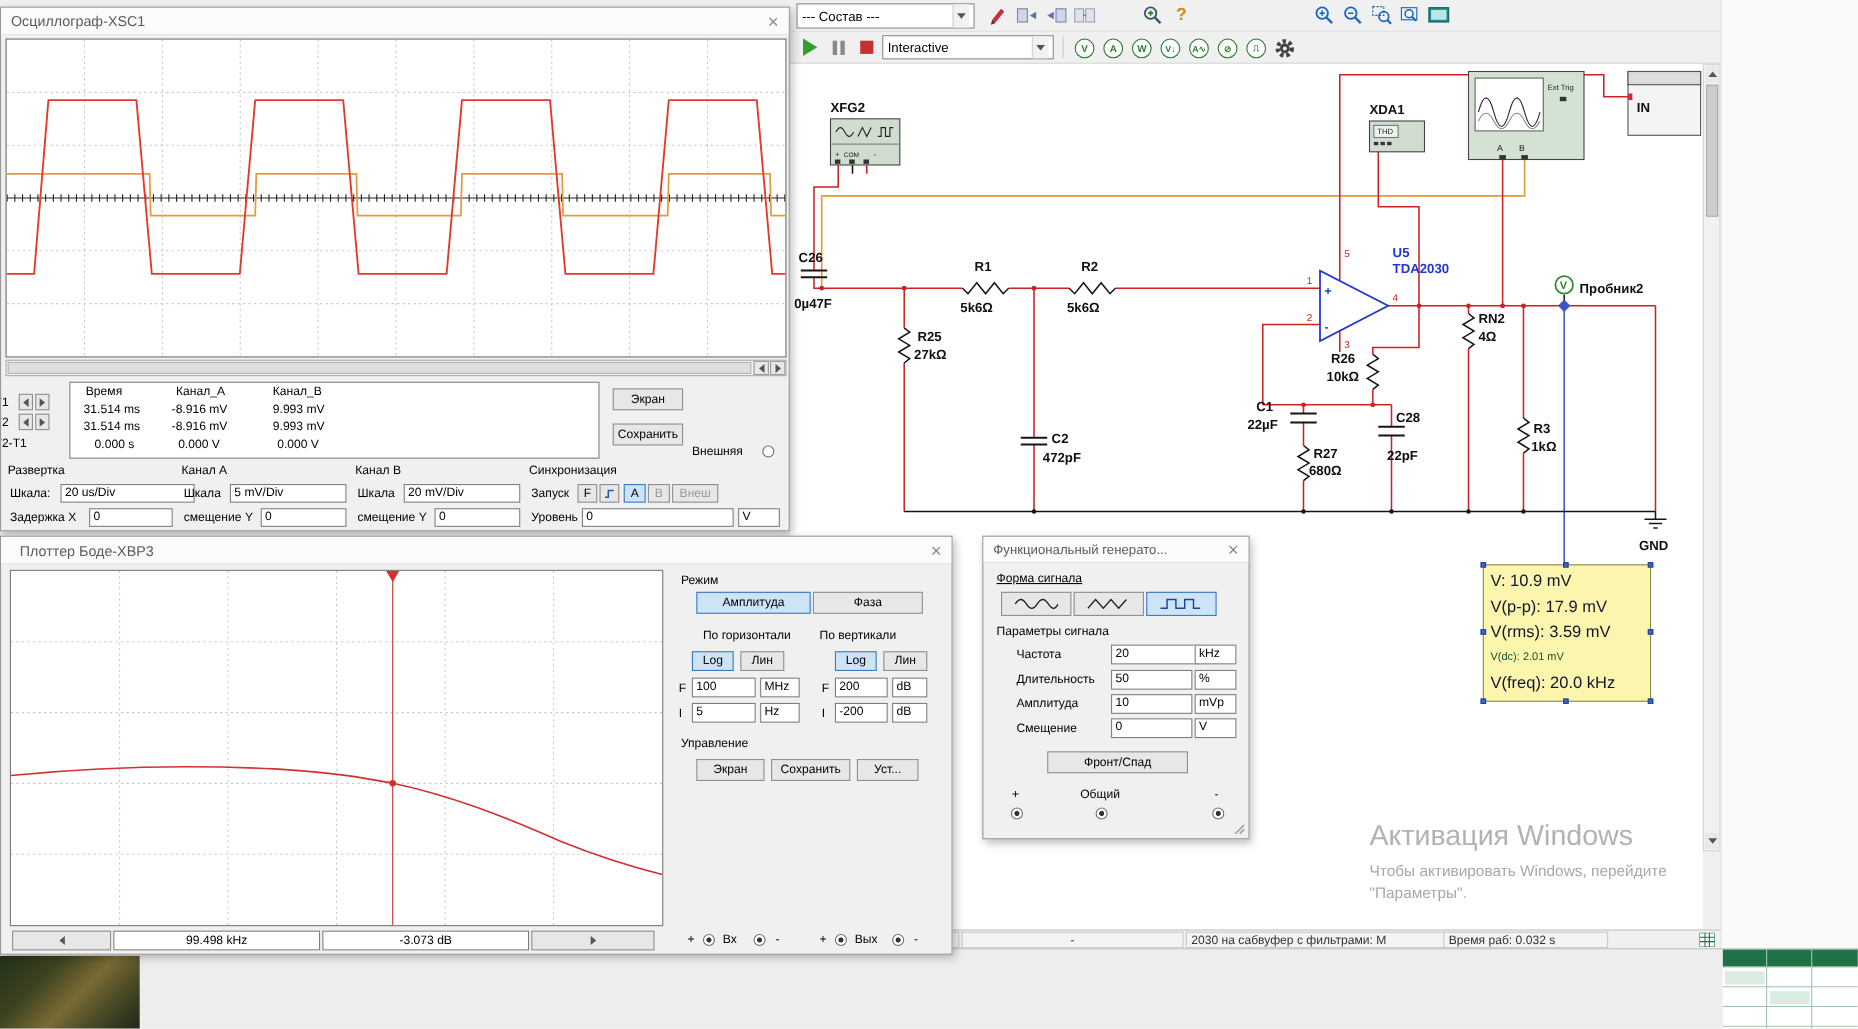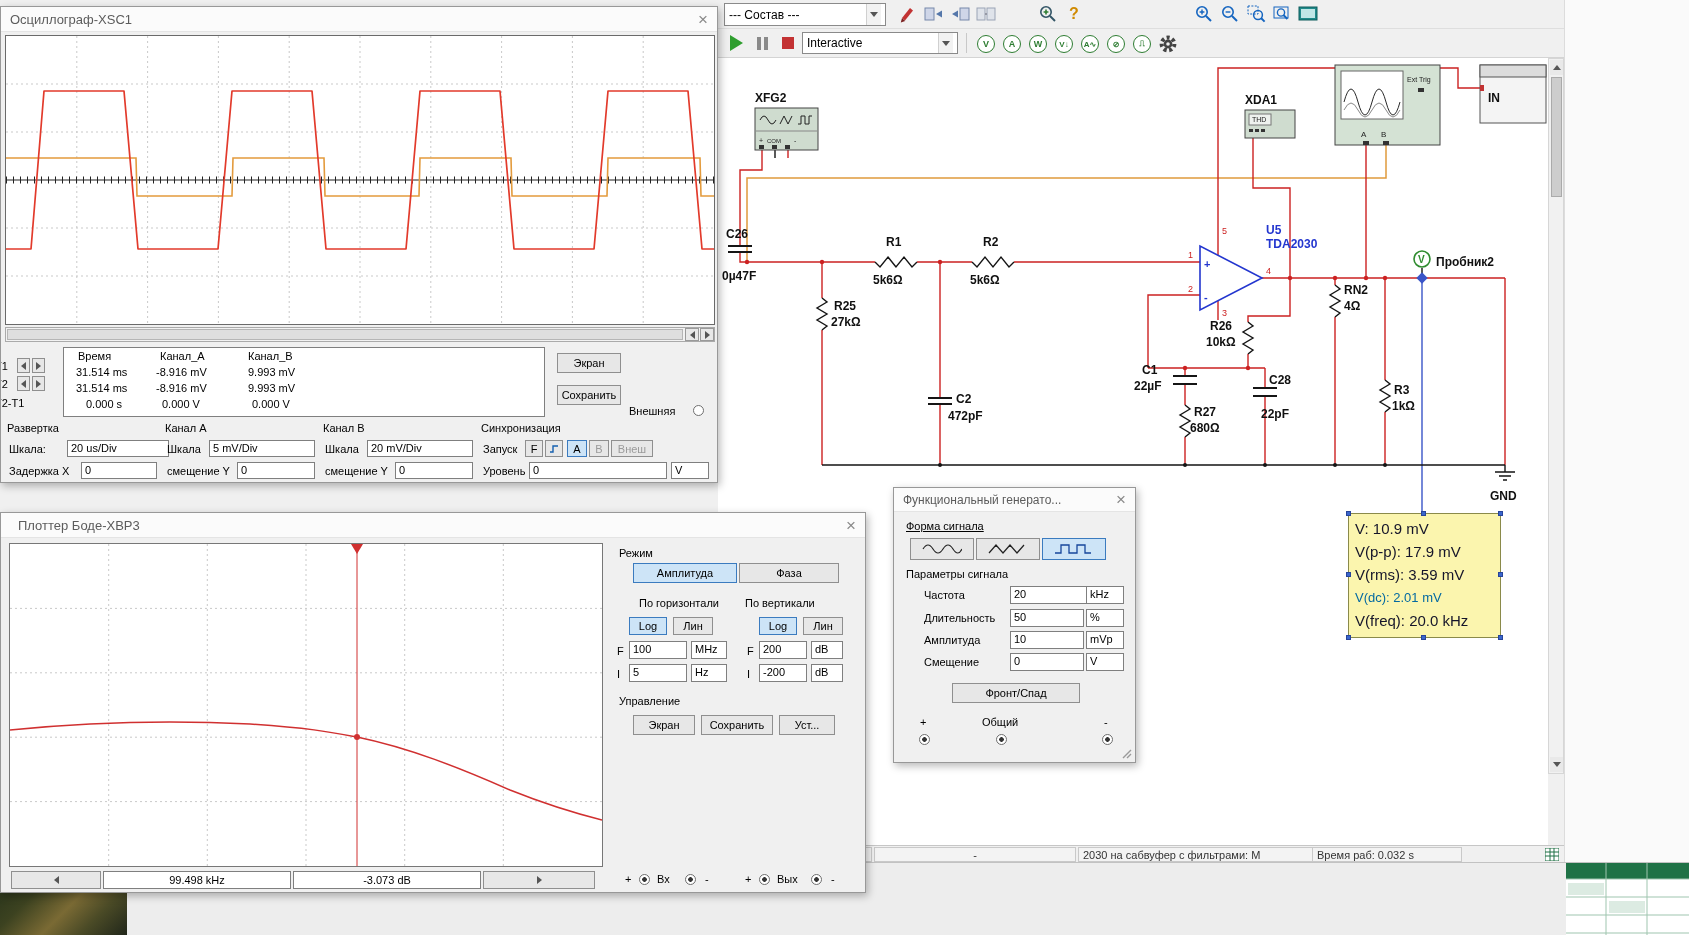--- a/index.html
+++ b/index.html
@@ -327,20 +327,25 @@
       </g>
 
       <g>
         <circle cx="704" cy="201" r="8" fill="#fff" stroke="#2e8b2e" stroke-width="1.6"></circle>
         <text x="700" y="205" style="font-size:10px;fill:#2e8b2e;font-weight:bold">V</text>
         <rect x="700" y="216" width="8" height="8" fill="#3a55c8" transform="rotate(45 704 220)"></rect>
         <text class="clabel" x="718" y="208">Пробник2</text>
       </g>
     </svg>
 
+    <div class="abs" style="left:527px;top:686px;width:320px;">
+      <div style="font-size:26px;color:#b2b2b2;">Активация Windows</div>
+      <div style="font-size:14px;color:#a8a8a8;margin-top:8px;">Чтобы активировать Windows, перейдите</div>
+      <div style="font-size:14px;color:#a8a8a8;margin-top:4px;">"Параметры".</div>
+    </div>
   </div>
 
   <div class="abs" style="left:1548px;top:58px;width:16px;height:716px;background:#f1f1f1;border:1px solid #d6d6d6;">
     <div class="abs" style="left:1px;top:1px;width:13px;height:15px;display:flex;align-items:center;justify-content:center;background:#e9e9e9;">
         <span class="tri-u"></span>
       </div>
     <div class="abs" style="left:2px;top:18px;width:11px;height:120px;background:#cdcdcd;border:1px solid #aaa;"></div>
     <div class="abs" style="left:1px;top:698px;width:13px;height:15px;display:flex;align-items:center;justify-content:center;background:#e9e9e9;">
         <span class="tri-d"></span>
       </div>
@@ -375,21 +380,21 @@
         <rect x="2" y="20" width="36" height="12" fill="#dcebe2"></rect>
         <rect x="43" y="38" width="36" height="12" fill="#dcebe2"></rect>
       </svg>
   </div>
 </div>
 
 <div class="abs" style="left:1348px;top:513px;width:153px;height:125px;background:#fbf5ae;border:1px solid #8a8a4a;padding:3px 6px;z-index:5;">
   <div style="font-size:15px;line-height:23px;color:#15152a;white-space:nowrap;">V: 10.9 mV</div>
   <div style="font-size:15px;line-height:23px;color:#15152a;white-space:nowrap;">V(p-p): 17.9 mV</div>
   <div style="font-size:15px;line-height:23px;color:#15152a;white-space:nowrap;">V(rms): 3.59 mV</div>
-  <div style="font-size:13px;line-height:23px;color:#0369a1;white-space:nowrap;">V(dc): 2.01 mV</div>
+  <div style="font-size:10px;line-height:23px;color:#14532d;white-space:nowrap;">V(dc): 2.01 mV</div>
   <div style="font-size:15px;line-height:23px;color:#15152a;white-space:nowrap;">V(freq): 20.0 kHz</div>
   <span class="probe-handle" style="left:-3px;top:-3px;"></span>
   <span class="probe-handle" style="left:72px;top:-3px;"></span>
   <span class="probe-handle" style="right:-3px;top:-3px;"></span>
   <span class="probe-handle" style="left:-3px;top:58px;"></span>
   <span class="probe-handle" style="right:-3px;top:58px;"></span>
   <span class="probe-handle" style="left:-3px;bottom:-3px;"></span>
   <span class="probe-handle" style="left:72px;bottom:-3px;"></span>
   <span class="probe-handle" style="right:-3px;bottom:-3px;"></span>
 </div>
@@ -463,21 +468,21 @@
     <span class="lbl" style="left:188px;top:50px;">0.000 V</span>
   </div>
   <div class="btn" style="left:556px;top:346px;width:64px;height:20px;">Экран</div>
   <div class="btn" style="left:556px;top:378px;width:64px;height:20px;">Сохранить</div>
   <span class="lbl" style="left:628px;top:398px;">Внешняя</span>
   <span class="ring" style="left:692px;top:398px;"></span>
 
   <div class="abs" style="left:4px;top:414px;width:156px;height:62px;">
     <span class="lbl" style="left:2px;top:1px;">Развертка</span>
     <span class="lbl" style="left:4px;top:22px;">Шкала:</span>
-    <div class="field" style="left:62px;top:19px;width:102px;height:17px;">20 us/Div</div>
+    <div class="field" style="left:50px;top:19px;width:122px;height:17px;">20 us/Div</div>
     <span class="lbl" style="left:4px;top:44px;">Задержка X</span>
     <div class="field" style="left:76px;top:41px;width:76px;height:17px;">0</div>
   </div>
   <div class="abs" style="left:162px;top:414px;width:156px;height:62px;">
     <span class="lbl" style="left:2px;top:1px;">Канал A</span>
     <span class="lbl" style="left:4px;top:22px;">Шкала</span>
     <div class="field" style="left:46px;top:19px;width:106px;height:17px;">5 mV/Div</div>
     <span class="lbl" style="left:4px;top:44px;">смещение Y</span>
     <div class="field" style="left:74px;top:41px;width:78px;height:17px;">0</div>
   </div>
@@ -499,21 +504,21 @@
     </div>
     <div class="btn sel" style="left:88px;top:19px;width:20px;height:17px;">A</div>
     <div class="btn dis" style="left:110px;top:19px;width:20px;height:17px;">B</div>
     <div class="btn dis" style="left:132px;top:19px;width:42px;height:17px;">Внеш</div>
     <span class="lbl" style="left:4px;top:44px;">Уровень</span>
     <div class="field" style="left:50px;top:41px;width:138px;height:17px;">0</div>
     <div class="field" style="left:192px;top:41px;width:38px;height:17px;">V</div>
   </div>
 </div>
 
-<div class="win" style="left:0;top:512px;width:866px;height:381px;overflow:hidden;z-index:11;">
+<div class="win" style="left:0;top:487px;width:866px;height:381px;overflow:hidden;z-index:11;">
   <div class="titlebar">
     <span style="margin-left:8px;">Плоттер Боде-XBP3</span>
     <span class="close-x">×</span>
   </div>
   <div class="abs" style="left:8px;top:30px;width:594px;height:324px;border:1px solid #777;background:#fff;">
     <svg width="592" height="322" style="display:block;">
       <g class="grid-dash">
         <line x1="98.7" y1="0" x2="98.7" y2="322"></line>
           <line x1="197.3" y1="0" x2="197.3" y2="322"></line>
         <line x1="296" y1="0" x2="296" y2="322"></line>

